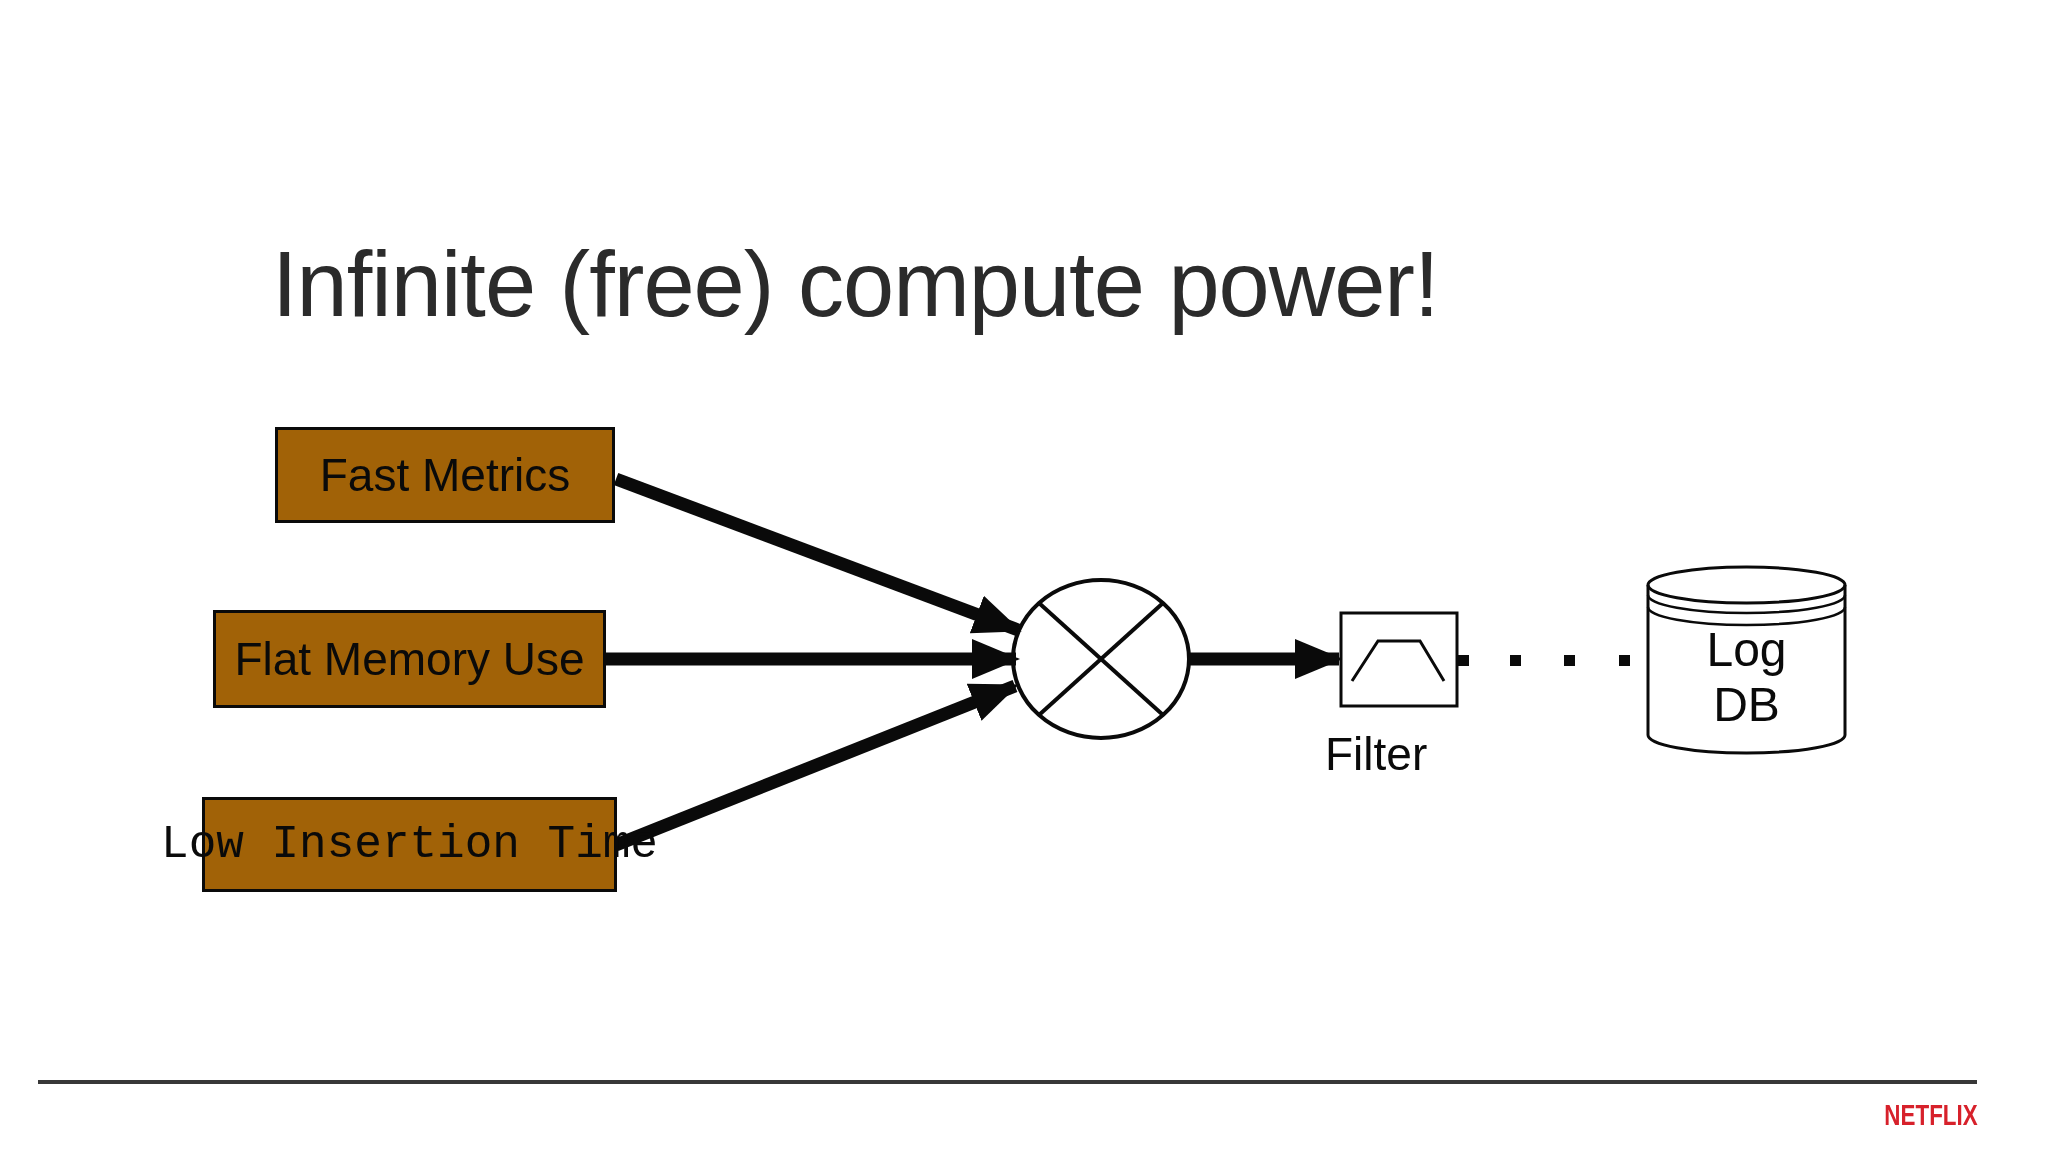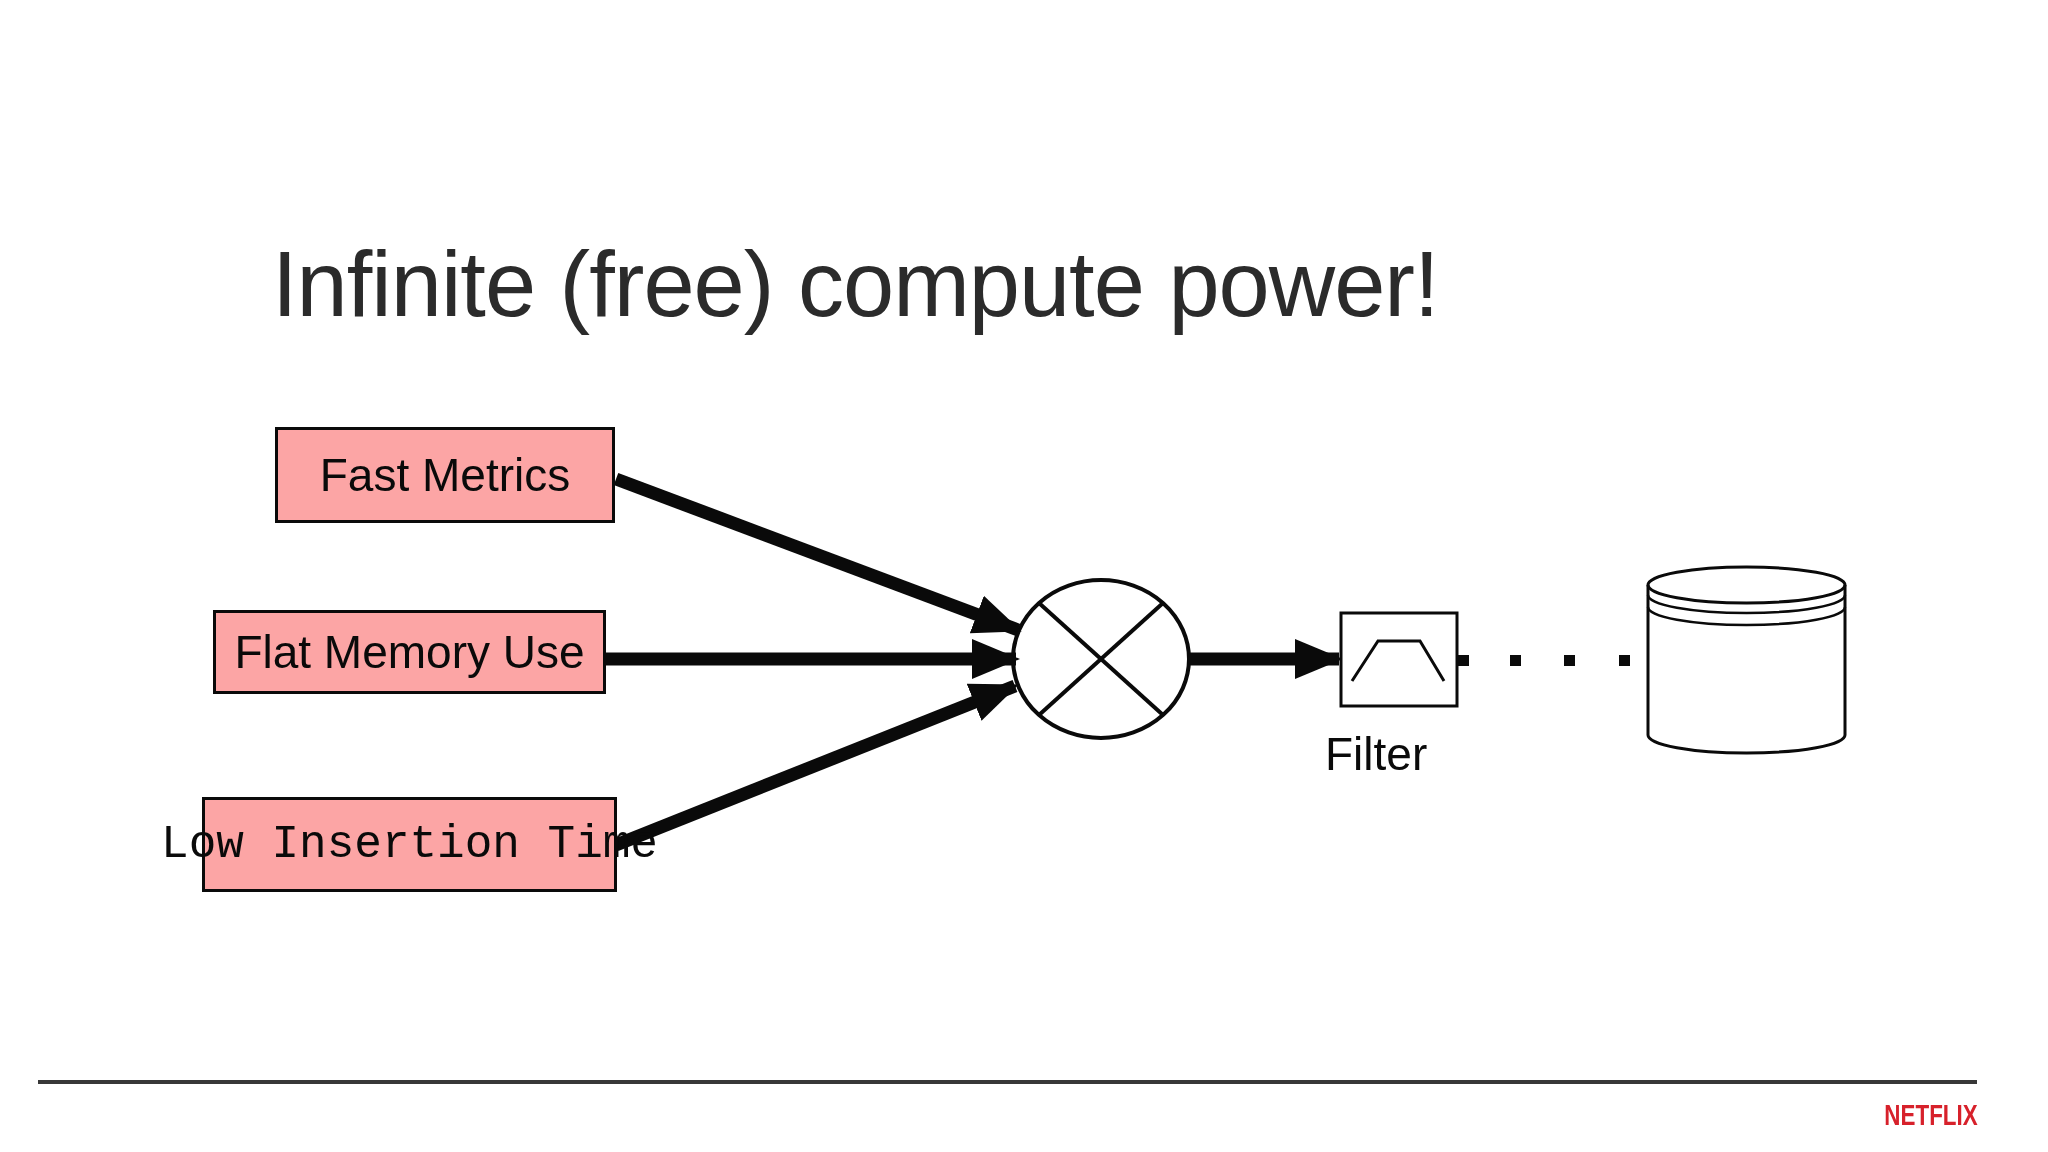--- a/index.html
+++ b/index.html
@@ -11,28 +11,28 @@
     font-family:"Liberation Sans", sans-serif;
   }
   .diagram-svg{position:absolute;left:0;top:0;width:2048px;height:1152px;}
   .title{
     position:absolute;left:272px;top:238px;margin:0;
     font-size:92px;font-weight:normal;letter-spacing:-1px;
     color:#2b2b2b;white-space:nowrap;line-height:1.0;
   }
   .node-box{
     position:absolute;
-    background:#fca5a5;
+    background:#a16207;
     border:3px solid #0a0a0a;
     box-sizing:border-box;
     display:flex;align-items:center;justify-content:center;
     font-size:46px;color:#0a0a0a;white-space:nowrap;
   }
   .box-fast{left:275px;top:427px;width:340px;height:96px;}
-  .box-flat{left:213px;top:610px;width:393px;height:84px;}
+  .box-flat{left:213px;top:610px;width:393px;height:98px;}
   .box-low{left:202px;top:797px;width:415px;height:95px;font-family:Liberation Mono, monospace;}
   .filter-label{
     position:absolute;left:1325px;top:727px;width:148px;
     text-align:left;font-size:46px;color:#0a0a0a;
   }
   .db-label{
     position:absolute;left:1648px;top:622px;width:197px;
     text-align:center;font-size:48px;line-height:55px;color:#0a0a0a;
   }
   .divider{
@@ -98,17 +98,21 @@
   </div>
   <div class="node-box box-flat">
     <span>Flat Memory Use</span>
   </div>
   <div class="node-box box-low">
     <span>Low Insertion Time</span>
   </div>
 
   <div class="filter-label">Filter</div>
 
+  <div class="db-label">
+    <div>Log</div>
+    <div>DB</div>
+  </div>
 
   <div class="divider"></div>
   <div class="netflix">NETFLIX</div>
 
 </div>
 
 </body></html>

